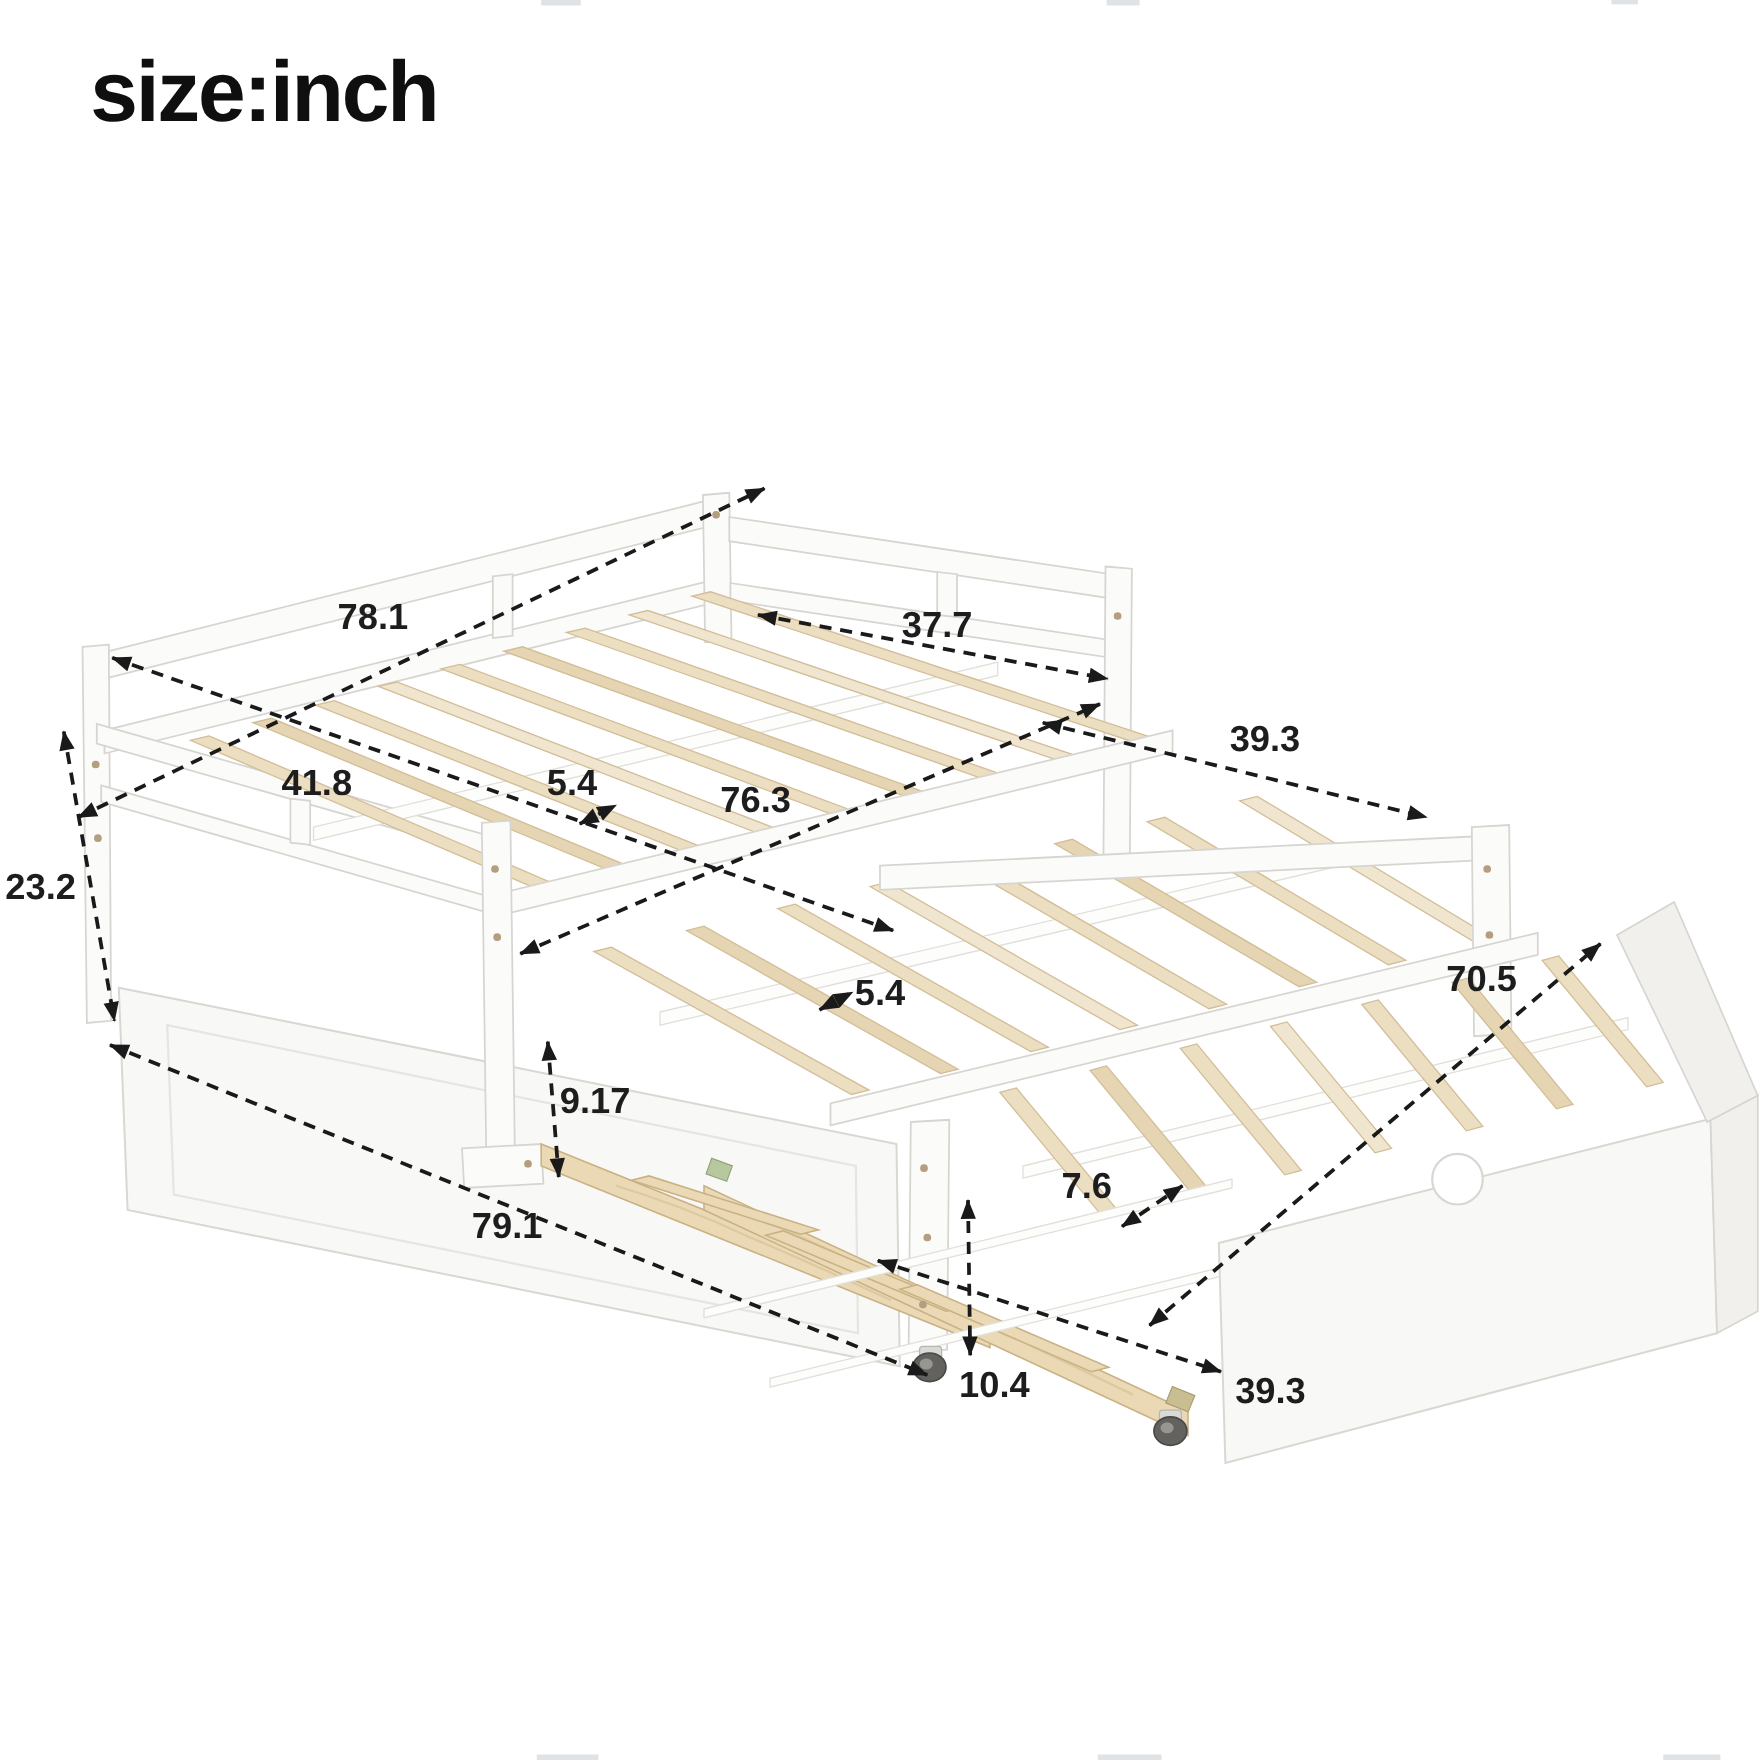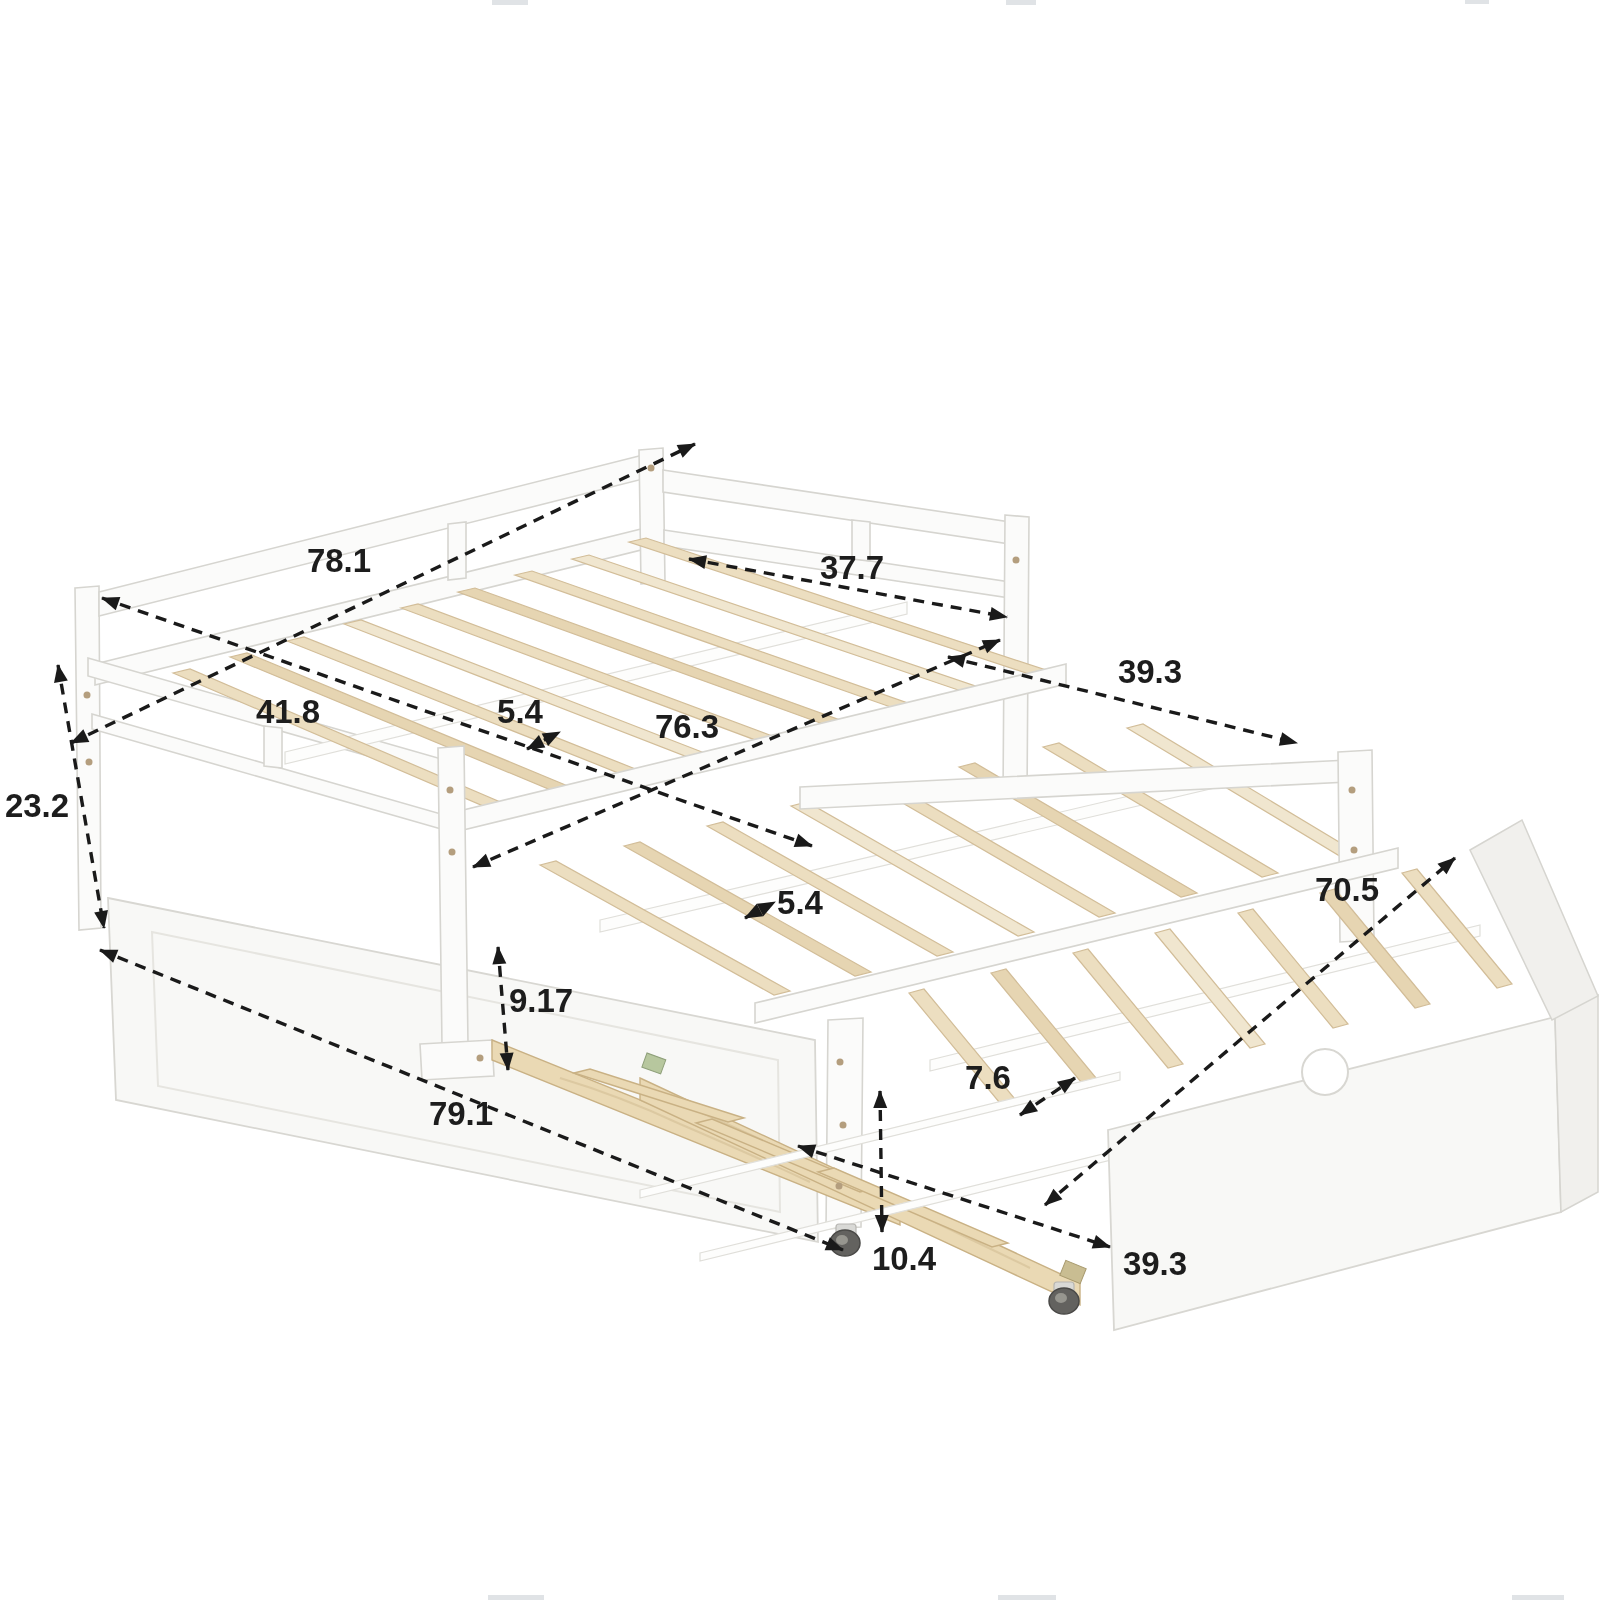--- a/index.html
+++ b/index.html
@@ -27,20 +27,21 @@
   .dim-line{stroke:#1a1a1a;stroke-width:3.4;stroke-dasharray:11 8;fill:none;}
   .dim-label{font-family:"Liberation Sans",sans-serif;font-size:33px;font-weight:700;
              fill:#1d1d1d;text-anchor:middle;}
   .edge-fragment{fill:#c7ccd1;opacity:.55;}
 </style>
 </head>
 <body>
 
 <div id="stage">
 
+  <div id="title">size:inch</div>
 
   <svg width="1600" height="1600" viewBox="0 0 1600 1600">
     <defs>
       <marker id="arw" markerUnits="userSpaceOnUse" markerWidth="22" markerHeight="18" refX="19" refY="9" orient="auto-start-reverse">
         <path d="M2,2 L20,9 L2,16 Z" fill="#1a1a1a"></path>
       </marker>
     </defs>
 
     <g>
       <polygon class="beam" points="75,588 99,586 101,928 79,930"></polygon>

